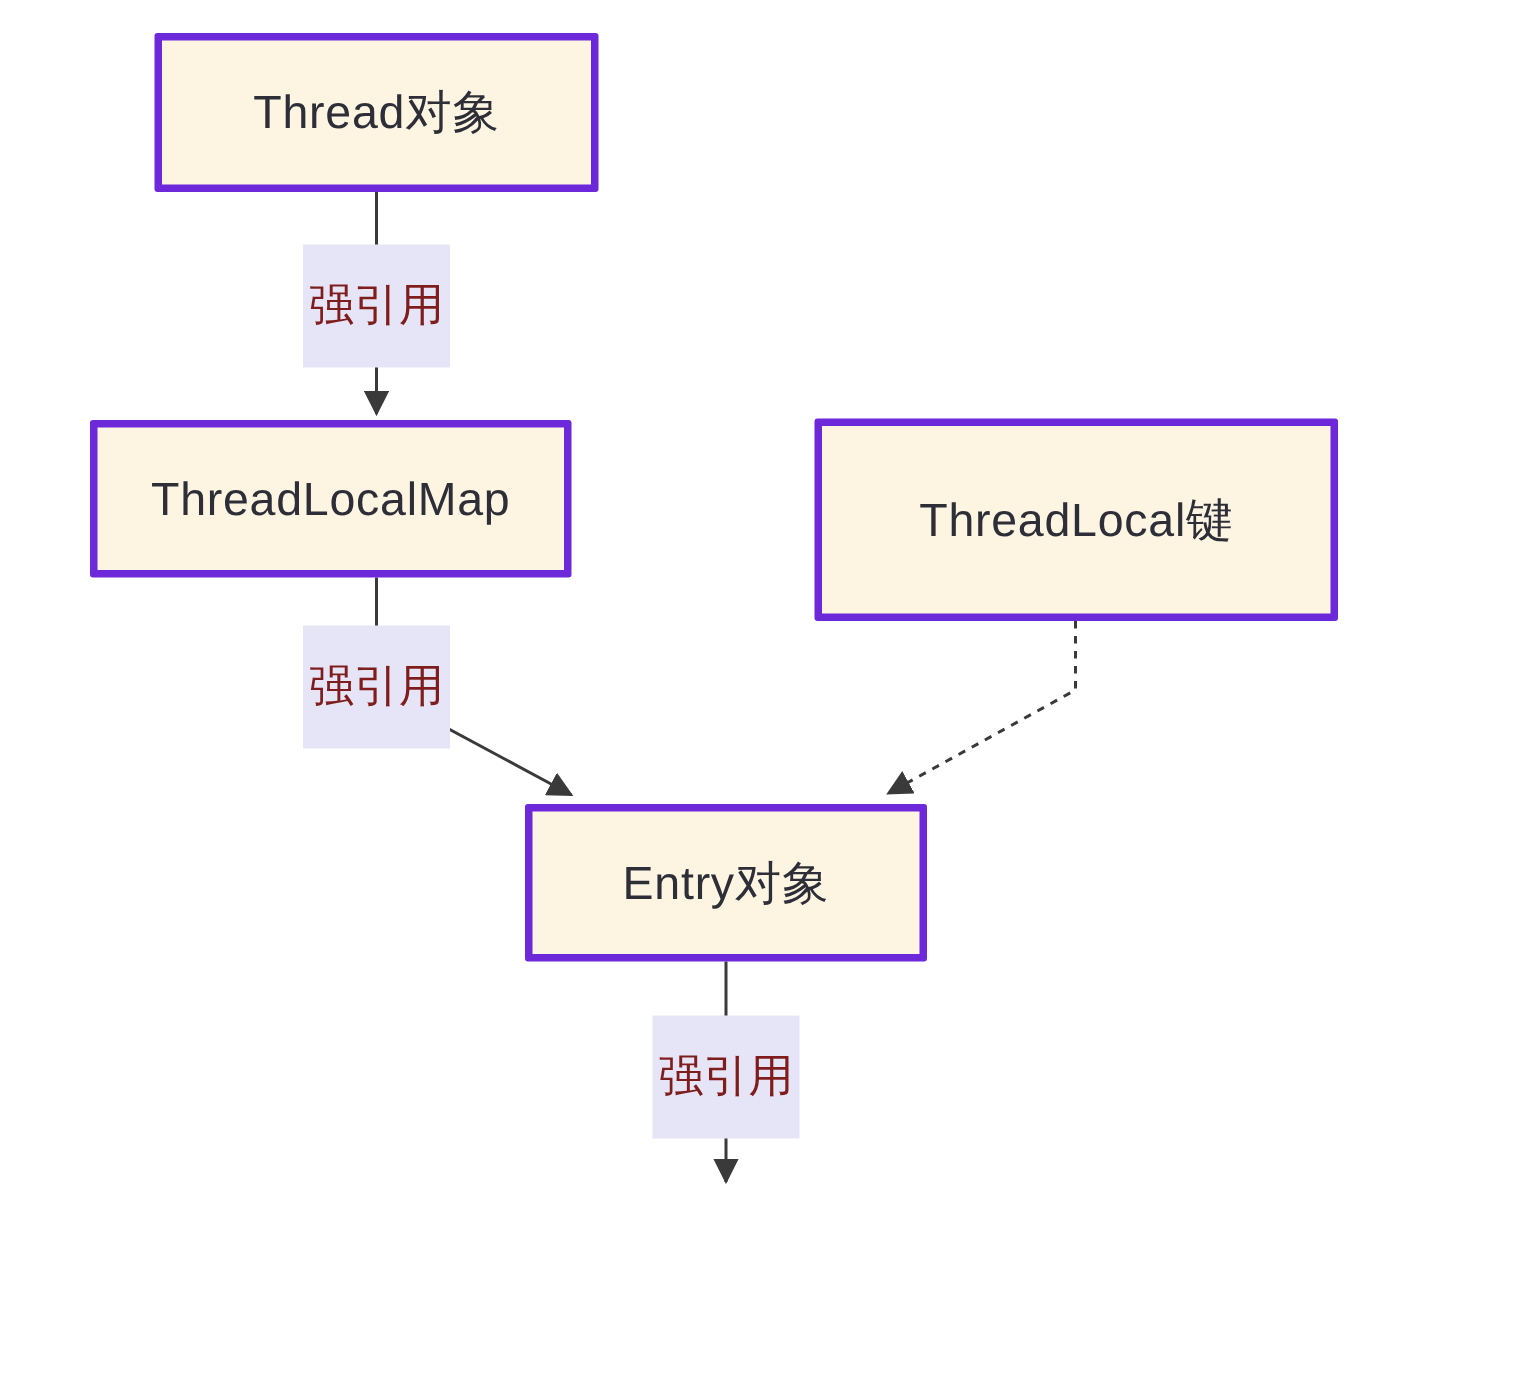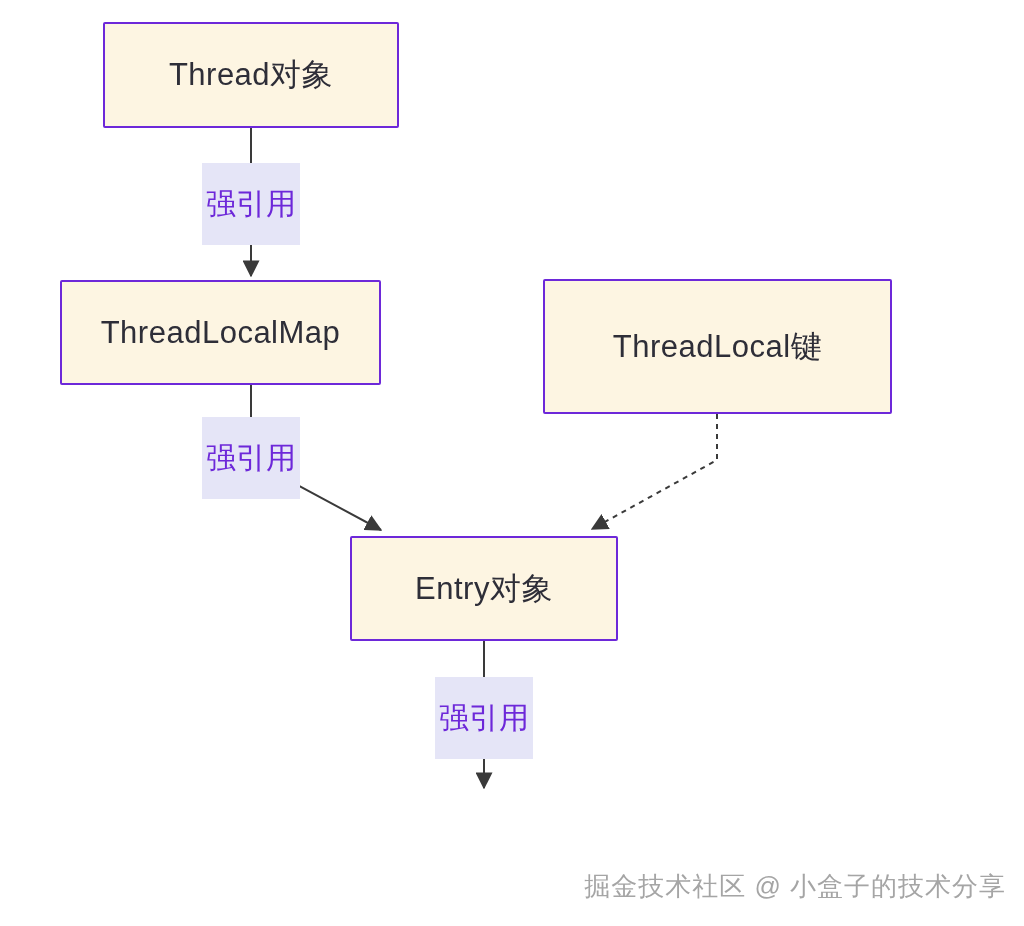--- a/index.html
+++ b/index.html
@@ -13,40 +13,40 @@
   }
   .edges {
     position: absolute;
     left: 0; top: 0;
     width: 1024px; height: 926px;
   }
   .node {
     position: absolute;
     box-sizing: border-box;
     background: #fdf5e2;
-    border: 2px solid #6d28d9;
+    border: 5px solid #6d28d9;
     border-radius: 2px;
     display: flex;
     align-items: center;
     justify-content: center;
     font-size: 31px;
     color: #2e2e38;
     letter-spacing: 0.5px;
     white-space: nowrap;
   }
   .node-thread { left: 103px; top: 22px;  width: 296px; height: 106px; }
   .node-map    { left: 60px;  top: 280px; width: 321px; height: 105px; }
   .node-key    { left: 543px; top: 279px; width: 349px; height: 135px; }
   .node-entry  { left: 350px; top: 536px; width: 268px; height: 105px; }
   .node-value  { left: 383px; top: 793px; width: 204px; height: 104px; }
   .edge-label {
     position: absolute;
     transform: translate(-50%, -50%);
     background: #e5e5f7;
-    color: #6d28d9;
+    color: #7f1d1d;
     font-size: 30px;
     line-height: 1.0;
     padding: 26px 4px;
     white-space: nowrap;
   }
   .lbl-1 { left: 251px; top: 204px; }
   .lbl-2 { left: 251px; top: 458px; }
   .lbl-3 { left: 716px; top: 458px; }
   .lbl-4 { left: 484px; top: 718px; }
   .watermark {
@@ -86,15 +86,14 @@
   <div class="node node-entry">Entry对象</div>
 
 
   <div class="edge-label lbl-1">强引用</div>
 
   <div class="edge-label lbl-2">强引用</div>
 
 
   <div class="edge-label lbl-4">强引用</div>
 
-  <div class="watermark">掘金技术社区 @ 小盒子的技术分享</div>
 
 </div>
 
 </body></html>

